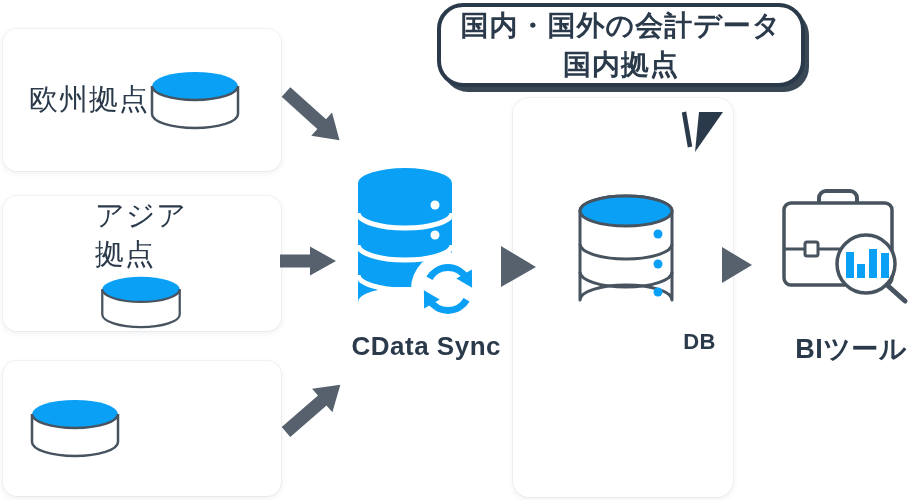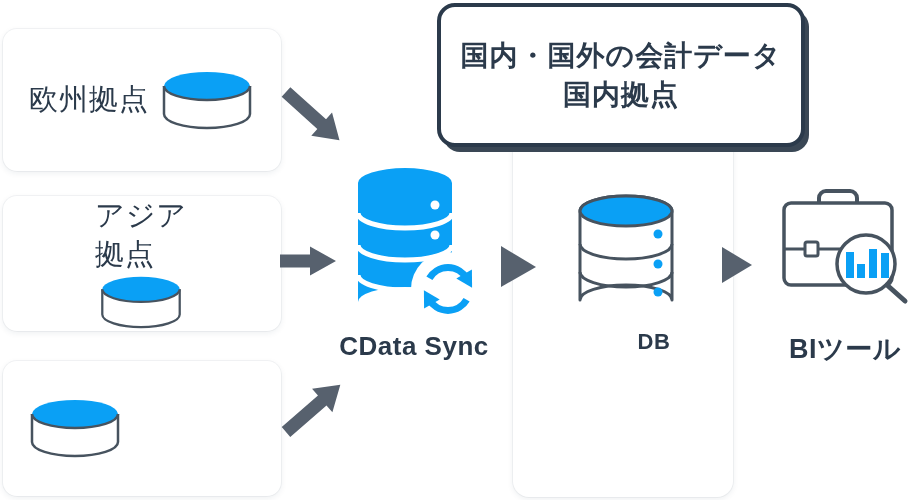--- a/index.html
+++ b/index.html
@@ -6,45 +6,45 @@
   .stage{
     position:relative;width:909px;height:500px;overflow:hidden;
     background:#ffffff;
     font-family:"Liberation Sans","DejaVu Sans",sans-serif;
     color:var(--navy,#2B3A4B);
   }
   
   .card{
     position:absolute;left:3px;width:278px;background:#ffffff;border-radius:14px;
     box-shadow:0 0 0 1px rgba(30,50,80,.05),0 2px 6px rgba(30,50,80,.08);
-    display:flex;align-items:center;justify-content:space-between;
+    display:flex;align-items:center;
     padding:0 28px 0 26px;box-sizing:border-box;z-index:1;
   }
   .card-label{
     font-size:29px;font-weight:500;line-height:1.35;letter-spacing:1px;
     color:var(--navy);white-space:pre-line;
   }
   
   .panel{
     position:absolute;left:513px;top:98px;width:220px;height:399px;background:#ffffff;
     border-radius:16px;z-index:0;
     box-shadow:0 0 0 1px rgba(30,50,80,.05),0 2px 6px rgba(30,50,80,.08);
   }
   
   .bubble{
-    position:absolute;left:437px;top:3px;width:368px;height:144px;box-sizing:border-box;
-    background:#ffffff;border:4px solid var(--navy);border-radius:18px;
+    position:absolute;left:437px;top:3px;width:368px;height:84px;box-sizing:border-box;
+    background:#ffffff;border:4px solid var(--navy);border-radius:26px;
     box-shadow:5px 6px 0 -1px #3A4755;
     display:flex;flex-direction:column;align-items:center;justify-content:center;
     font-size:28px;font-weight:600;line-height:39px;color:var(--navy);z-index:4;
     letter-spacing:1px;text-align:center;
   }
   
   .icon-label{
-    position:absolute;text-align:center;font-weight:700;color:var(--navy);z-index:2;
+    position:absolute;text-align:right;font-weight:700;color:var(--navy);z-index:2;
     letter-spacing:.5px;
   }
   .hub-label{left:327px;top:331px;width:174px;font-size:26px;}
   .db-label{left:592px;top:329px;width:124px;font-size:22px;}
   .bi-label{left:783px;top:331px;width:124px;font-size:27px;}
   svg{display:block;}
   .icon-svg{position:absolute;z-index:2;}
   .overlay{position:absolute;left:0;top:0;z-index:3;pointer-events:none;}
   
   .f-blue{fill:var(--blue);}

